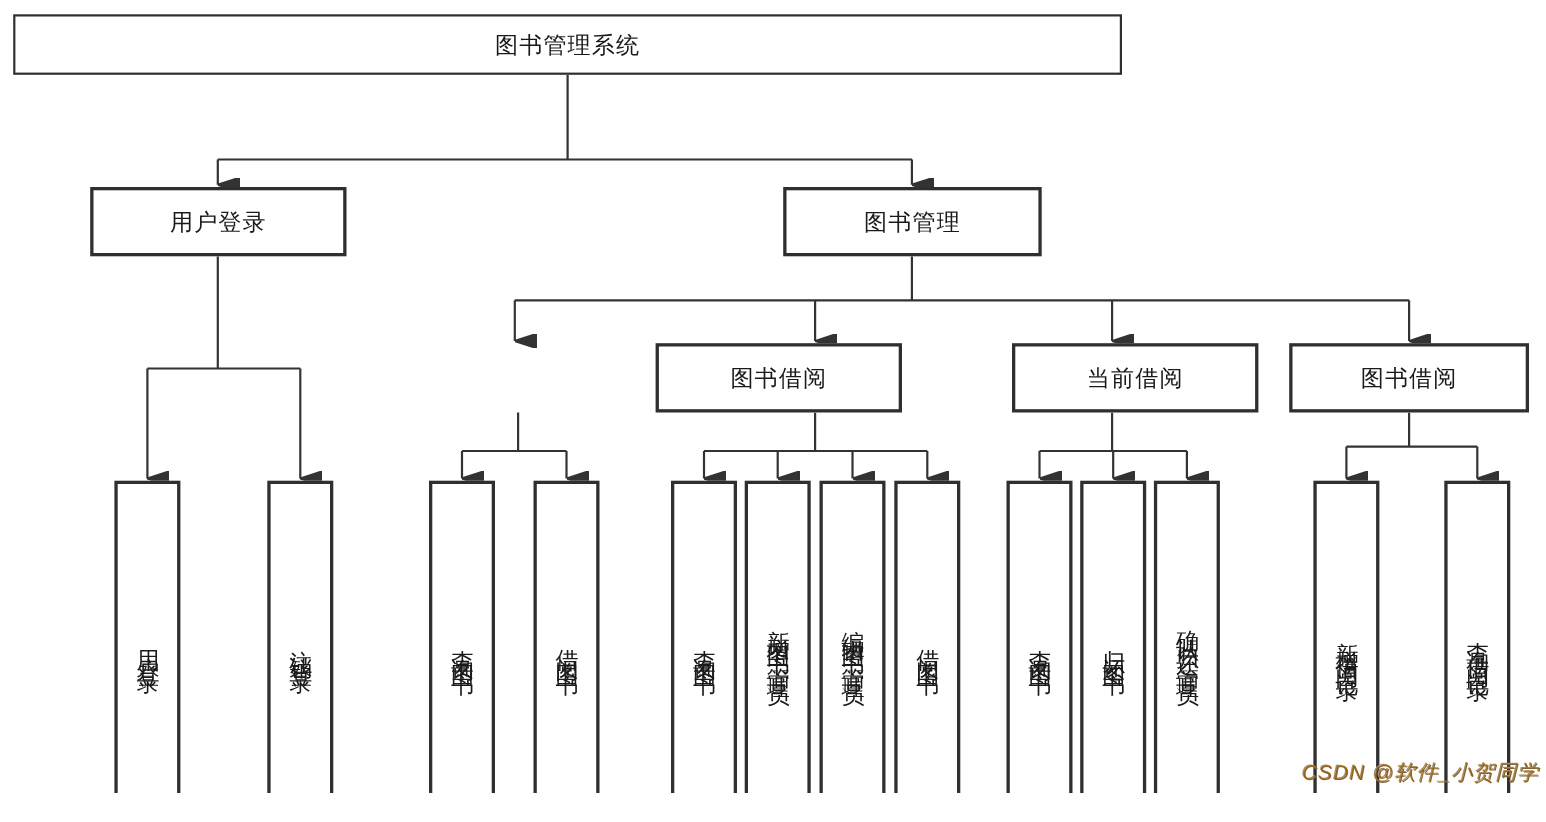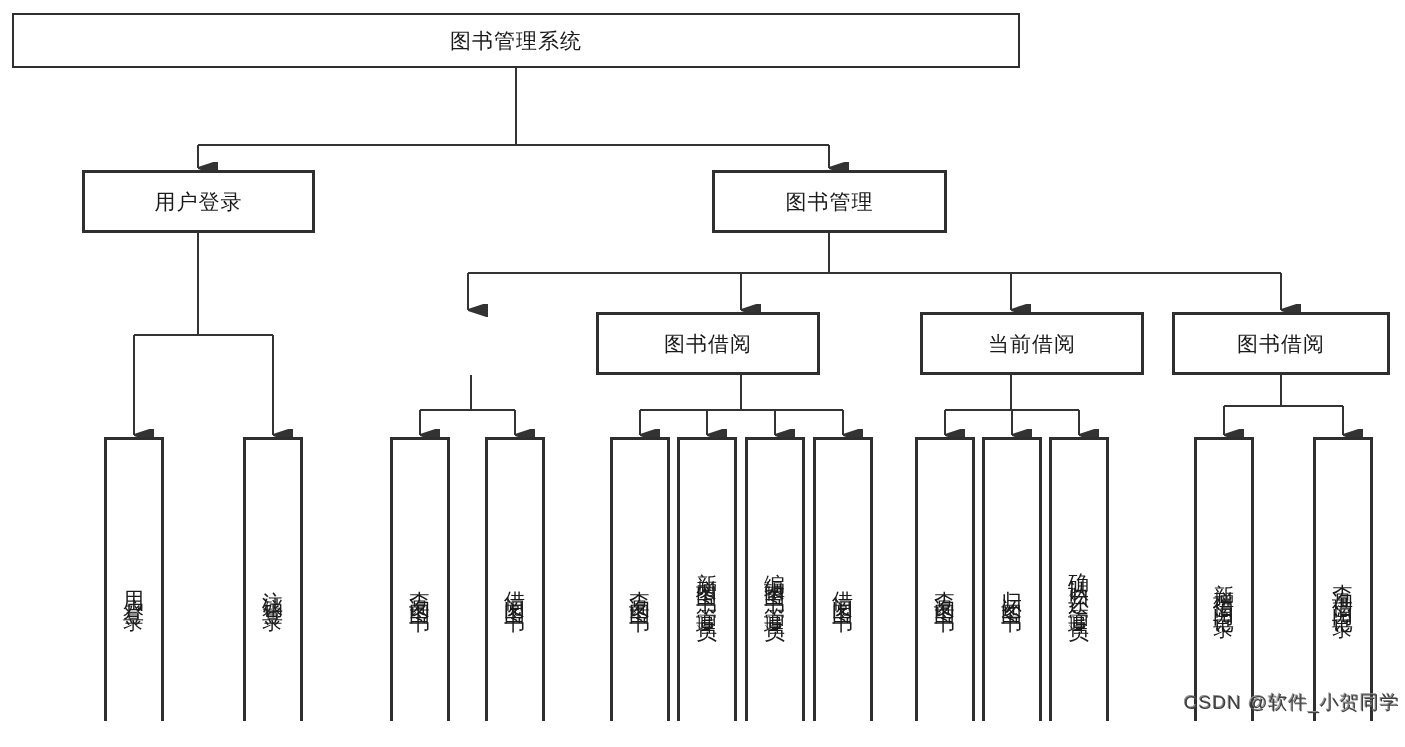--- a/index.html
+++ b/index.html
@@ -38,22 +38,23 @@
   #n-current{left:920px;top:312px;width:224px;height:63px;}
   #n-records{left:1172px;top:312px;width:218px;height:63px;}
   .leaf{top:437px;width:60px;height:301px;}
   #l-a1{left:104px;} #l-a2{left:243px;}
   #l-b1{left:390px;} #l-b2{left:485px;}
   #l-c1{left:610px;} #l-c2{left:677px;} #l-c3{left:745px;} #l-c4{left:813px;}
   #l-d1{left:915px;} #l-d2{left:982px;} #l-d3{left:1049px;}
   #l-e1{left:1194px;} #l-e2{left:1313px;}
   .watermark{
     position:absolute;right:5px;bottom:5px;
-    font-size:19px;letter-spacing:1px;color:#404040;
+    font-size:19px;letter-spacing:1px;color:#a16207;
     text-shadow:-1px -1px 0 #8f8f8f;
+    font-style:italic;
   }
 </style>
 </head>
 <body>
 
 <div class="stage">
 
   <svg class="connectors" viewBox="0 0 1405 747" xmlns="http://www.w3.org/2000/svg">
     <defs>
       <marker id="arrow" markerUnits="userSpaceOnUse" markerWidth="13" markerHeight="20" refX="6.5" refY="20" orient="auto">

